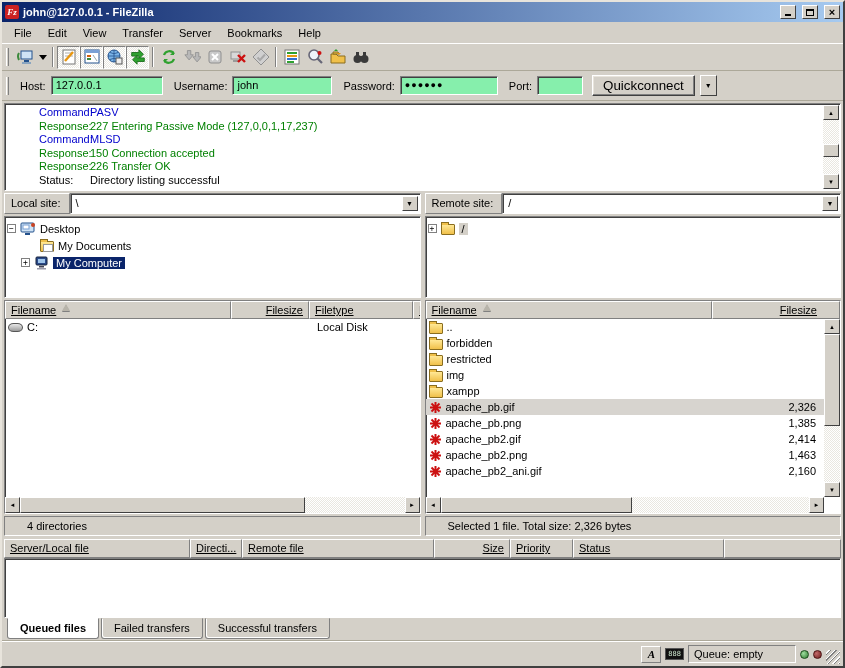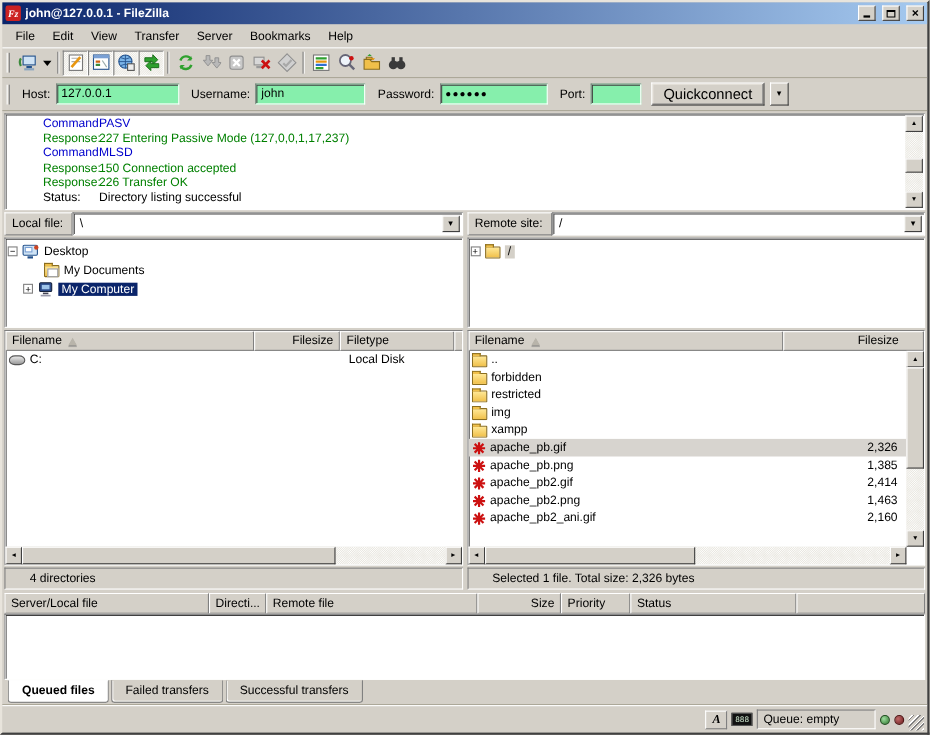--- a/index.html
+++ b/index.html
@@ -71,21 +71,21 @@
   .combo { flex:1; background:#fff; border:1px solid; border-color:#808080 #fff #fff #808080; box-shadow:inset 1px 1px 0 #404040; position:relative; padding:3px 20px 0 5px; }
   .combo-drop { position:absolute; top:2px; right:2px; bottom:2px; width:16px; display:flex; align-items:center; justify-content:center; font-size:7px; }
   .treebox { height:82px; flex:none; background:#fff; border:1px solid; border-color:#808080 #fff #fff #808080; box-shadow:inset 1px 1px 0 #404040; padding:3px 2px; margin-bottom:2px; overflow:hidden; }
   .treeitem { height:17px; display:flex; align-items:center; gap:4px; }
   .expander { width:9px; height:9px; border:1px solid #808080; background:#fff; font:8px/8px "DejaVu Sans Mono",monospace; text-align:center; flex:none; }
   .tsel { background:#0a246a; color:#fff; padding:0 3px; }
   .tsel-gray { background:#d4d0c8; padding:0 3px; }
 
   .listbox { flex:1; display:flex; flex-direction:column; background:#fff; border:1px solid; border-color:#808080 #fff #fff #808080; box-shadow:inset 1px 1px 0 #404040; min-height:0; }
   .listheader { height:18px; flex:none; display:flex; background:#d4d0c8; overflow:hidden; }
-  .hcol { border:1px solid; border-color:#fff #808080 #808080 #fff; padding:2px 5px; display:flex; align-items:center; gap:6px; white-space:nowrap; overflow:hidden; flex:none; }
+  .hcol { border:1px solid; border-color:#fff #808080 #808080 #fff; padding:2px 5px; display:flex; gap:6px; white-space:nowrap; overflow:hidden; flex:none;text-decoration:underline; }
   .hcol.right { justify-content:flex-end; }
   .sort-arrow { width:0; height:0; border-left:4px solid transparent; border-right:4px solid transparent; border-bottom:7px solid #b8b4aa; filter:drop-shadow(0 1px 0 #808080); }
   .listrows { flex:1; display:flex; min-height:0; position:relative; }
   .rowsarea { flex:1; overflow:hidden; }
   .lrow { height:16px; display:flex; align-items:center; padding-left:3px; white-space:nowrap; }
   .lrow.sel { background:#d7d4cf; }
   .cell-name { display:flex; align-items:center; gap:4px; overflow:hidden; flex:none; }
   .rvscroll { width:16px; flex:none; display:flex; flex-direction:column; }
   .statusline { height:20px; flex:none; margin-top:2px; border:1px solid; border-color:#808080 #fff #fff #808080; padding:3px 22px; white-space:nowrap; overflow:hidden; }
 
@@ -314,21 +314,21 @@
       <div class="sthumb raised" style="top:45%; height:24%;"></div>
     </div>
     <div class="sbtn raised">▼</div>
   </div>
 </div>
 
 <div class="panes">
 
   <div class="pane">
     <div class="sitebar">
-      <div class="sitelabel">Local file:</div>
+      <div class="sitelabel">Local site:</div>
       <div class="combo">
         <span>\</span>
         <div class="combo-drop raised">▼</div>
       </div>
     </div>
     <div class="treebox">
       <div class="treeitem">
         <div class="expander">−</div>
         <svg class="mini" width="16" height="14" viewBox="0 0 16 14">
           <rect x="1" y="1" width="13" height="9" rx="1" fill="#cfe3f5" stroke="#23518c"></rect>

